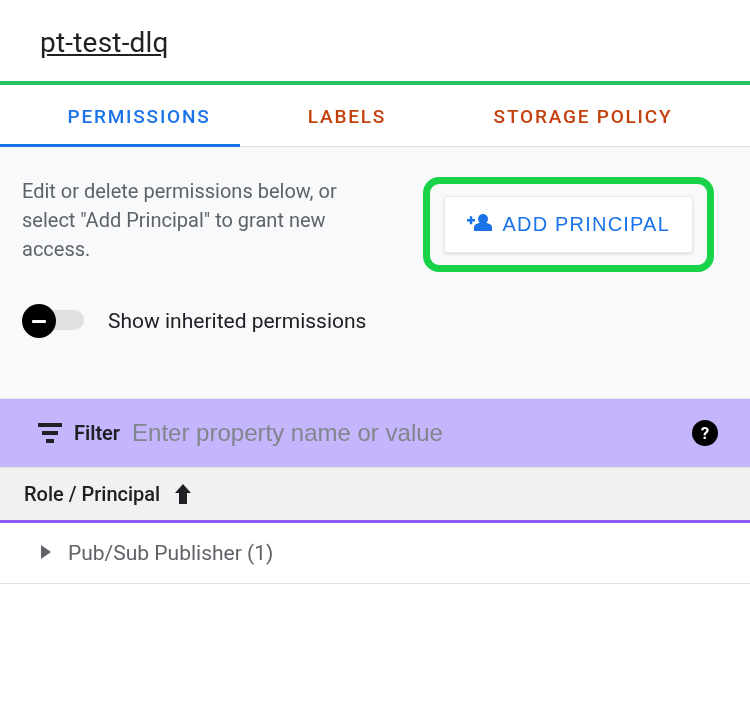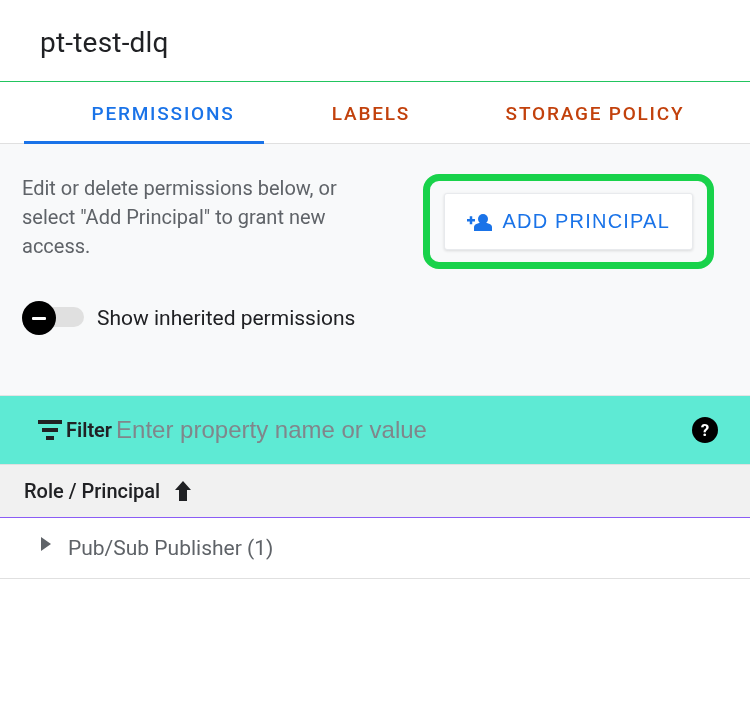--- a/index.html
+++ b/index.html
@@ -1,58 +1,58 @@
 <!DOCTYPE html>
 <html><head>
 <meta charset="utf-8">
 <style>
   * { box-sizing: border-box; margin: 0; padding: 0; }
   html, body { width: 750px; height: 708px; font-family: Roboto, "Helvetica Neue", Arial, sans-serif; background: #fff; color: #202124; }
   .page { width: 750px; }
 
-  .title-row { padding: 26px 40px 22px 40px; }
+  .title-row { padding: 26px 40px 22px 40px; text-decoration: underline; }
   .title { font-size: 28px; font-weight: 400; color: #202124; letter-spacing: 0.2px; }
 
-  .tabs-wrap { border-top: 1px solid #22c55e; border-bottom: 1px solid #e0e0e0; padding-left: 24px; }
+  .tabs-wrap { border-top: 4px solid #22c55e; border-bottom: 1px solid #e0e0e0; }
   .tabs { display: flex; padding: 0 38px; gap: 0; }
   .tab { padding: 20px 0 18px 0; font-size: 19px; font-weight: 500; letter-spacing: 1.8px; color: #c2410c; cursor: pointer; text-align: center; }
   .t1 { width: 202px; }
   .t2 { width: 214px; text-align: center; }
   .t3 { flex: 1; }
   .tab.active { color: #1a73e8; position: relative; }
   .tab.active::after { content: ""; position: absolute; left: -38px; right: 0; bottom: -1px; height: 3px; background: #1a73e8; width: 240px; }
 
   .body { background: #f8f9fa; border-bottom: 1px solid #e4e4e4; padding: 30px 36px 60px 22px; }
 
   .top-row { display: flex; align-items: flex-start; justify-content: space-between; gap: 20px; }
   .hint { font-size: 20px; line-height: 1.45; color: #5f6368; max-width: 370px; }
 
   .highlight-box { border: 7px solid #18d24a; border-radius: 16px; padding: 12px 14px; background: transparent; }
-  .add-btn { display: flex; align-items: flex-end; gap: 10px; background: #fff; border: 1px solid #e8eaed; border-radius: 3px; padding: 16px 22px; font-size: 20px; font-weight: 500; letter-spacing: 1.2px; color: #1a73e8; cursor: pointer; box-shadow: 0 1px 3px rgba(0,0,0,0.12); }
+  .add-btn { display: flex; align-items: flex-start; gap: 10px; background: #fff; border: 1px solid #e8eaed; border-radius: 3px; padding: 16px 22px; font-size: 20px; font-weight: 500; letter-spacing: 1.2px; color: #1a73e8; cursor: pointer; box-shadow: 0 1px 3px rgba(0,0,0,0.12); }
   .add-btn .icon { display: inline-flex; }
 
-  .toggle-row { display: flex; align-items: center; gap: 7px; margin-top: 32px; }
+  .toggle-row { display: flex; align-items: center; gap: 18px; margin-top: 32px; }
   .toggle { position: relative; width: 68px; height: 34px; }
   .toggle-track { position: absolute; left: 18px; top: 6px; width: 44px; height: 20px; background: #e0e0e0; border-radius: 999px; }
   .toggle-knob { position: absolute; left: 0; top: 0; width: 34px; height: 34px; border-radius: 50%; background: #000; display: flex; align-items: center; justify-content: center; }
   .toggle-knob .dash { width: 14px; height: 3px; background: #fff; border-radius: 1px; }
   .toggle-label { font-size: 21px; color: #202124; }
 
-  .filter-row { display: flex; align-items: center; gap: 4px; padding: 16px 32px 16px 38px; border-bottom: 1px solid #e0e0e0; background: #5eead4; }
+  .filter-row { display: flex; align-items: center; gap: 12px; padding: 16px 32px 16px 38px; border-bottom: 1px solid #e0e0e0; background: #c4b5fd; }
   .filter-icon { display: inline-flex; }
   .filter-label { font-size: 20px; font-weight: 600; color: #202124; }
   .filter-input { flex: 1; border: none; outline: none; font-size: 24px; color: #5f6368; background: transparent; padding: 4px 0; }
   .filter-input::placeholder { color: #80868b; }
   .help-icon { width: 26px; height: 26px; border-radius: 50%; background: #000; color: #fff; display: flex; align-items: center; justify-content: center; font-size: 17px; font-weight: 700; cursor: pointer; }
 
-  .table-header { display: flex; align-items: center; gap: 14px; padding: 14px 24px; background: #f1f1f1; border-bottom: 1px solid #8b5cf6; }
+  .table-header { display: flex; align-items: center; gap: 14px; padding: 14px 24px; background: #f1f1f1; border-bottom: 3px solid #8b5cf6; }
   .th-label { font-size: 20px; font-weight: 500; color: #202124; }
   .sort-icon { display: inline-flex; }
 
-  .role-row { display: flex; gap: 16px; padding: 18px 40px; border-bottom: 1px solid #e0e0e0; background: #fff; cursor: pointer; }
+  .role-row { display: flex; align-items: center; gap: 16px; padding: 18px 40px; border-bottom: 1px solid #e0e0e0; background: #fff; cursor: pointer; }
   .caret { color: #5f6368; font-size: 16px; }
   .role-name { font-size: 21px; color: #5f6368; }
 
 </style>
 </head>
 <body>
 
 <div class="page">
 
   <div class="title-row">

